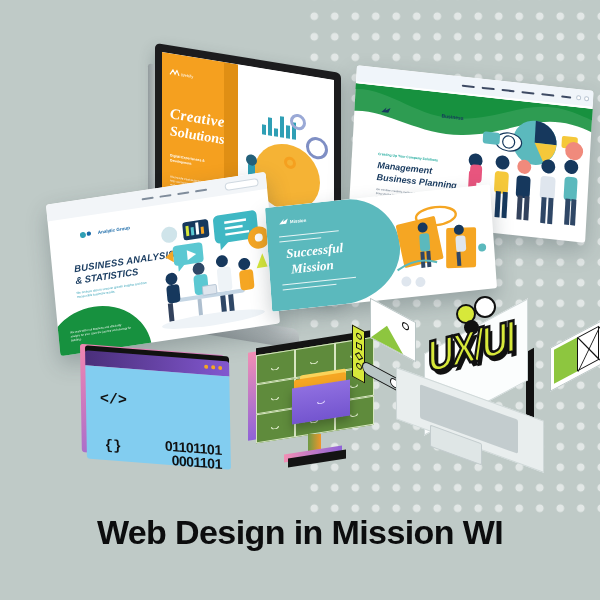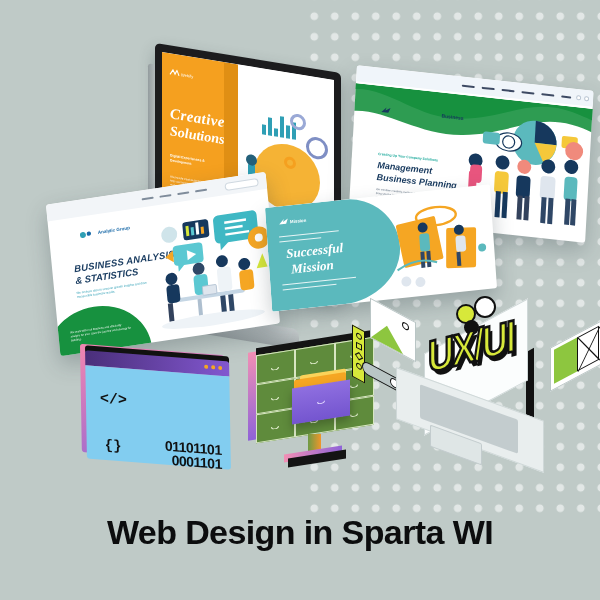--- a/index.html
+++ b/index.html
@@ -545,15 +545,15 @@
     <div class="ux-gear3"></div>
 
     <div class="ux-txt">UX/UI</div>
 
     <div class="lt-base2"></div>
     <div class="lt-base"></div>
     <div class="lt-kbd"></div>
     <div class="lt-pad"></div>
   </div>
 
-  <div id="title">Web Design in Sparta WI</div>
+  <div id="title">Web Design in Mission WI</div>
 
 </div>
 
 </body></html>

